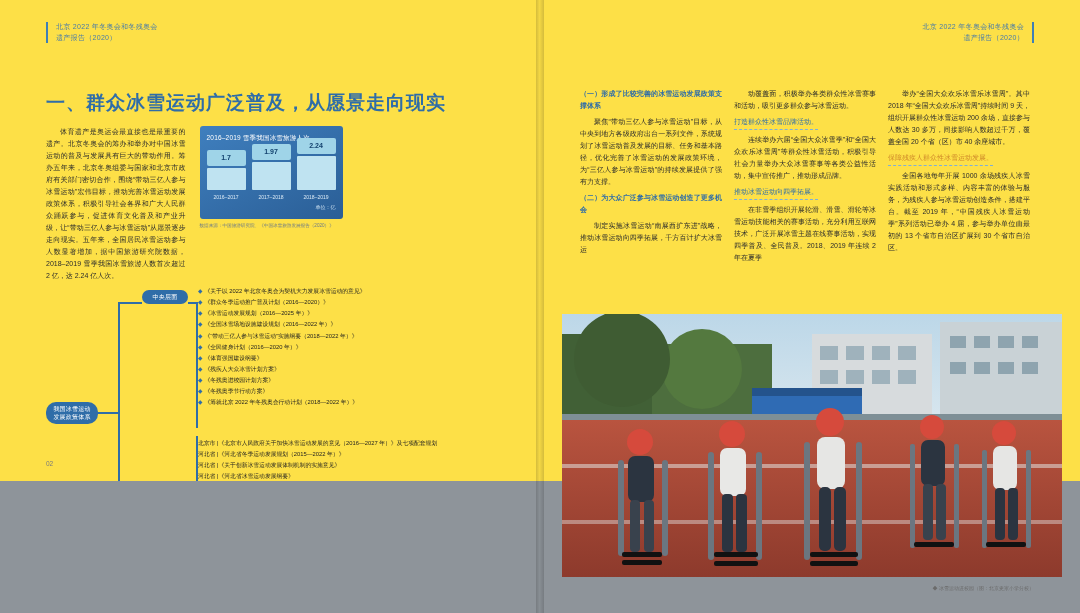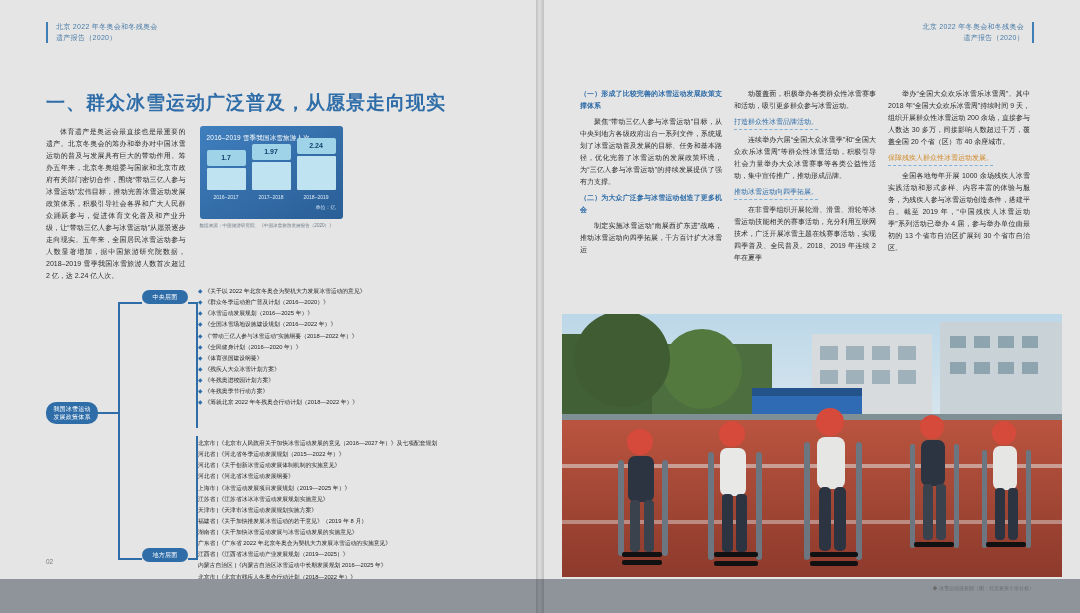--- a/index.html
+++ b/index.html
@@ -11,22 +11,22 @@
   }
   #page {
     position: relative;
     width: 1080px; height: 613px;
     background: #8e949a;
     overflow: hidden;
   }
   .spread { position: absolute; inset: 0; display: flex; }
   .page {
     position: relative;
-    height: 579px;
-    background: #e5e5e5;
+    height: 481px;
+    background: #fde047;
     overflow: hidden;
   }
   .page-left { width: 540px; }
   .page-right { width: 540px; }
 
   
   .hdr {
     position: absolute;
     top: 22px;
     font-size: 7px;

